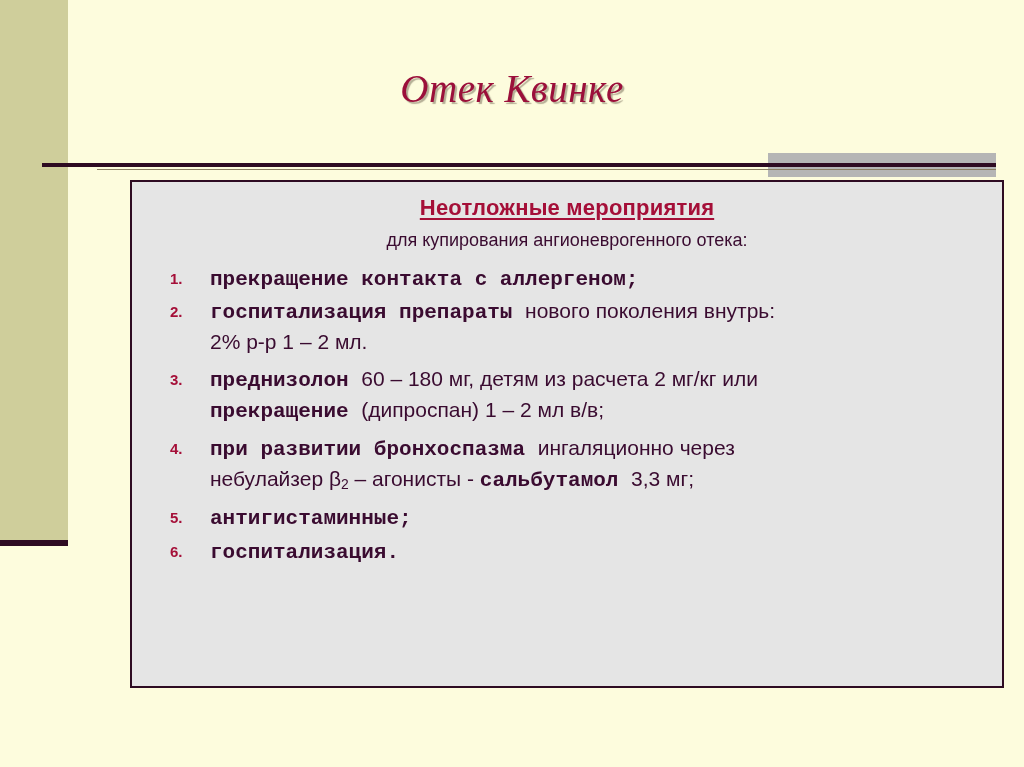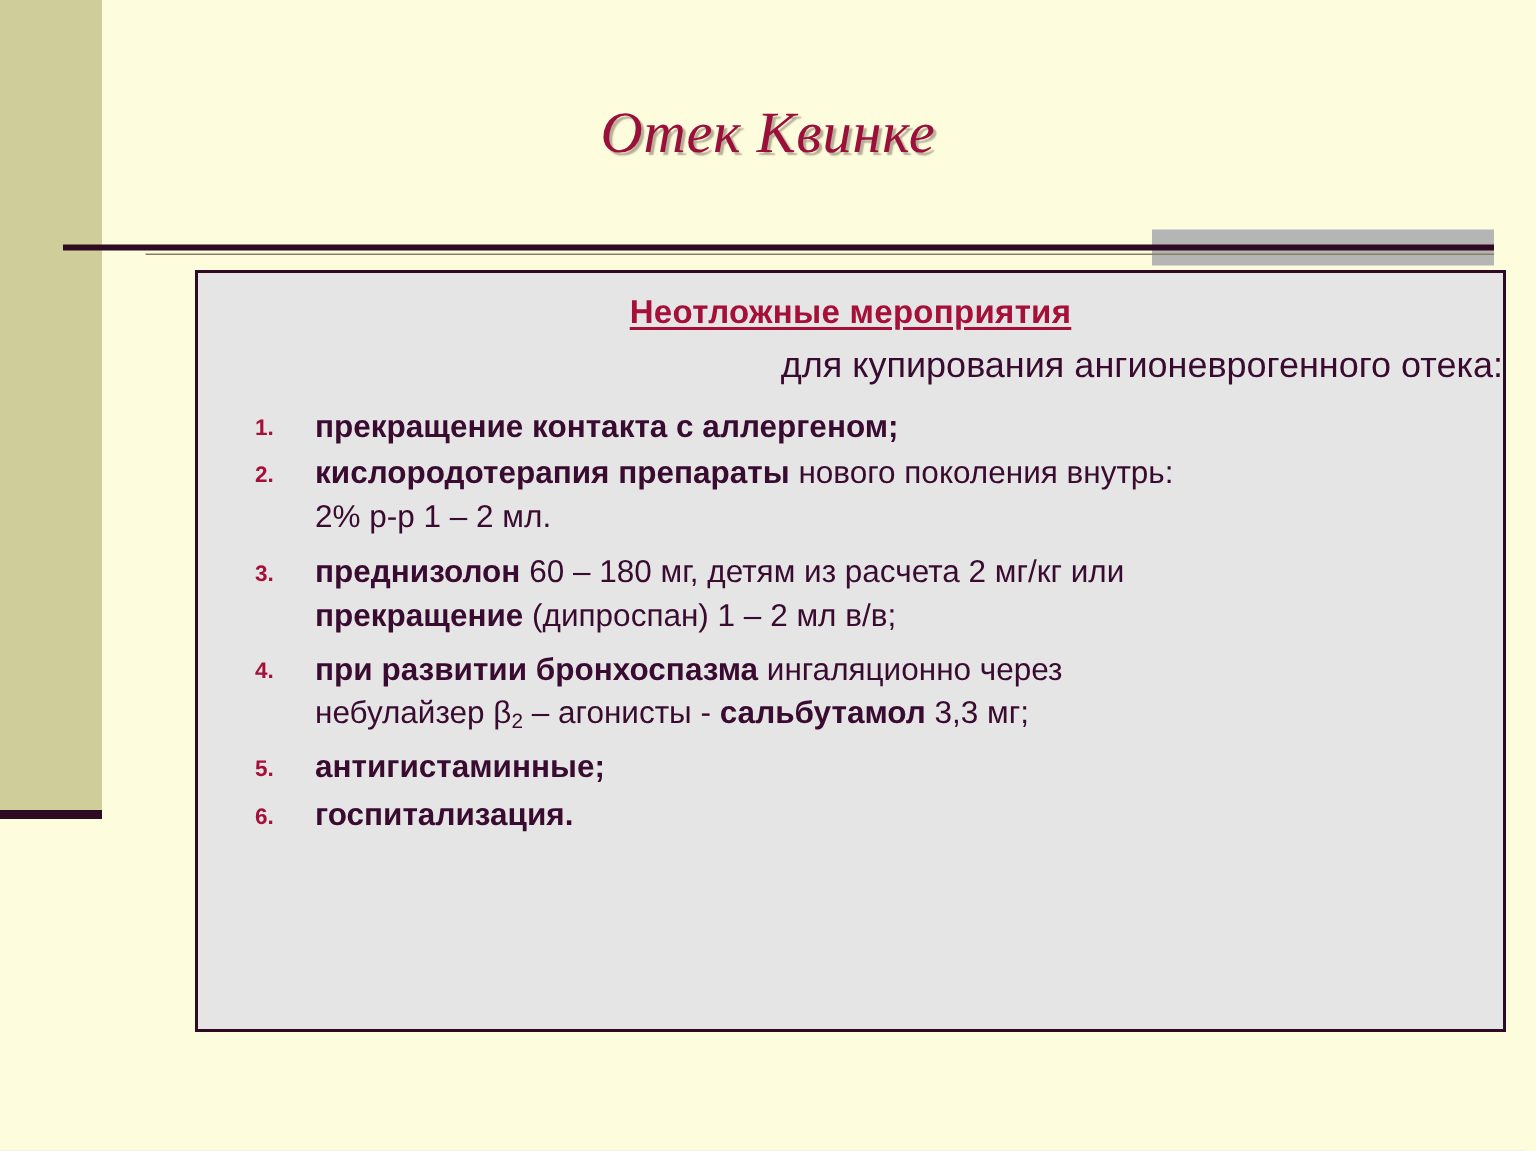--- a/index.html
+++ b/index.html
@@ -94,23 +94,23 @@
     margin: 13px 0 0 0;
     font-size: 22px;
     font-weight: bold;
     color: #a50f38;
     text-decoration: underline;
     text-underline-offset: 3px;
     letter-spacing: 0.2px;
   }
 
   .subheading {
-    text-align: right;
+    text-align: center;
     margin: 9px 0 0 0;
-    font-size: 24px;
+    font-size: 18px;
     font-weight: normal;
     color: #3a0b30;
   }
 
   
   .steps {
     list-style: none;
     margin: 12px 0 0 0;
     padding: 0;
   }
@@ -131,20 +131,21 @@
     color: #a50f38;
   }
   .step-text {
     font-size: 21px;
     line-height: 1.39;
     color: #3a0b30;
     font-weight: normal;
   }
   .step-text b {
     font-weight: bold;
+    font-family: Liberation Mono, monospace;
   }
   .step-text sub {
     font-size: 0.66em;
     vertical-align: baseline;
     position: relative;
     top: 0.22em;
   }
   .step.tight { margin-bottom: 2px; }
   .step.gap { margin-bottom: 7px; }
 </style>
@@ -166,21 +167,21 @@
   <ol class="steps">
       <li class="step tight">
         <span class="step-num">1.</span>
         <div class="step-text">
           <div><b>прекращение контакта с аллергеном;</b></div>
         </div>
       </li>
       <li class="step gap">
         <span class="step-num">2.</span>
         <div class="step-text">
-          <div><b>кислородотерапия препараты </b><span>нового поколения внутрь:</span></div>
+          <div><b>госпитализация препараты </b><span>нового поколения внутрь:</span></div>
           <div><span>2% р-р 1 – 2 мл.</span></div>
         </div>
       </li>
       <li class="step gap">
         <span class="step-num">3.</span>
         <div class="step-text">
           <div><b>преднизолон </b><span>60 – 180 мг, детям из расчета 2 мг/кг или</span></div>
           <div><b>прекращение </b><span>(дипроспан) 1 – 2 мл в/в;</span></div>
         </div>
       </li>

